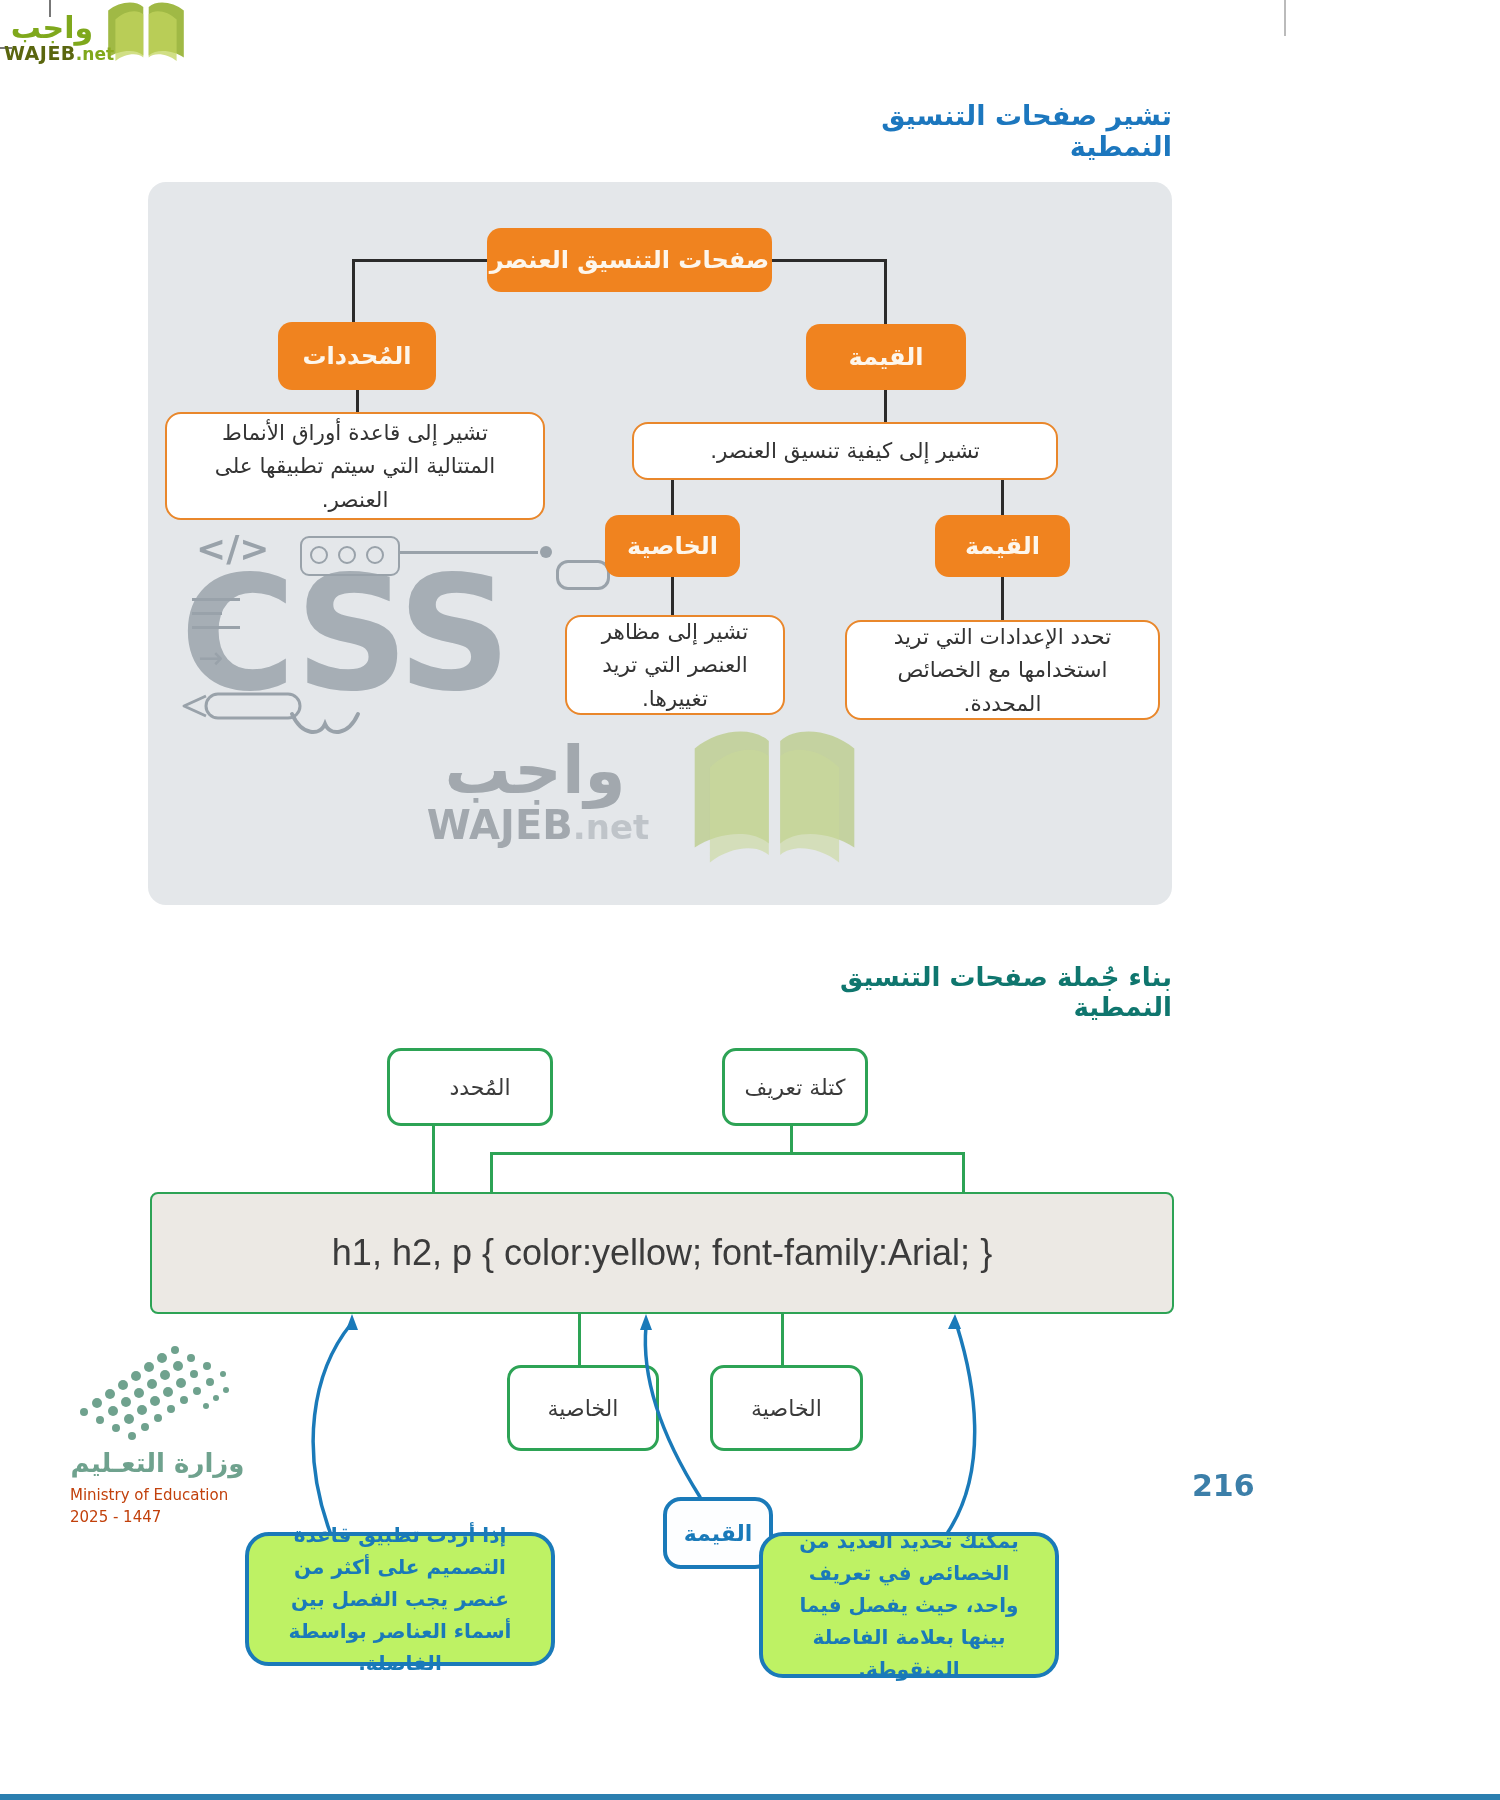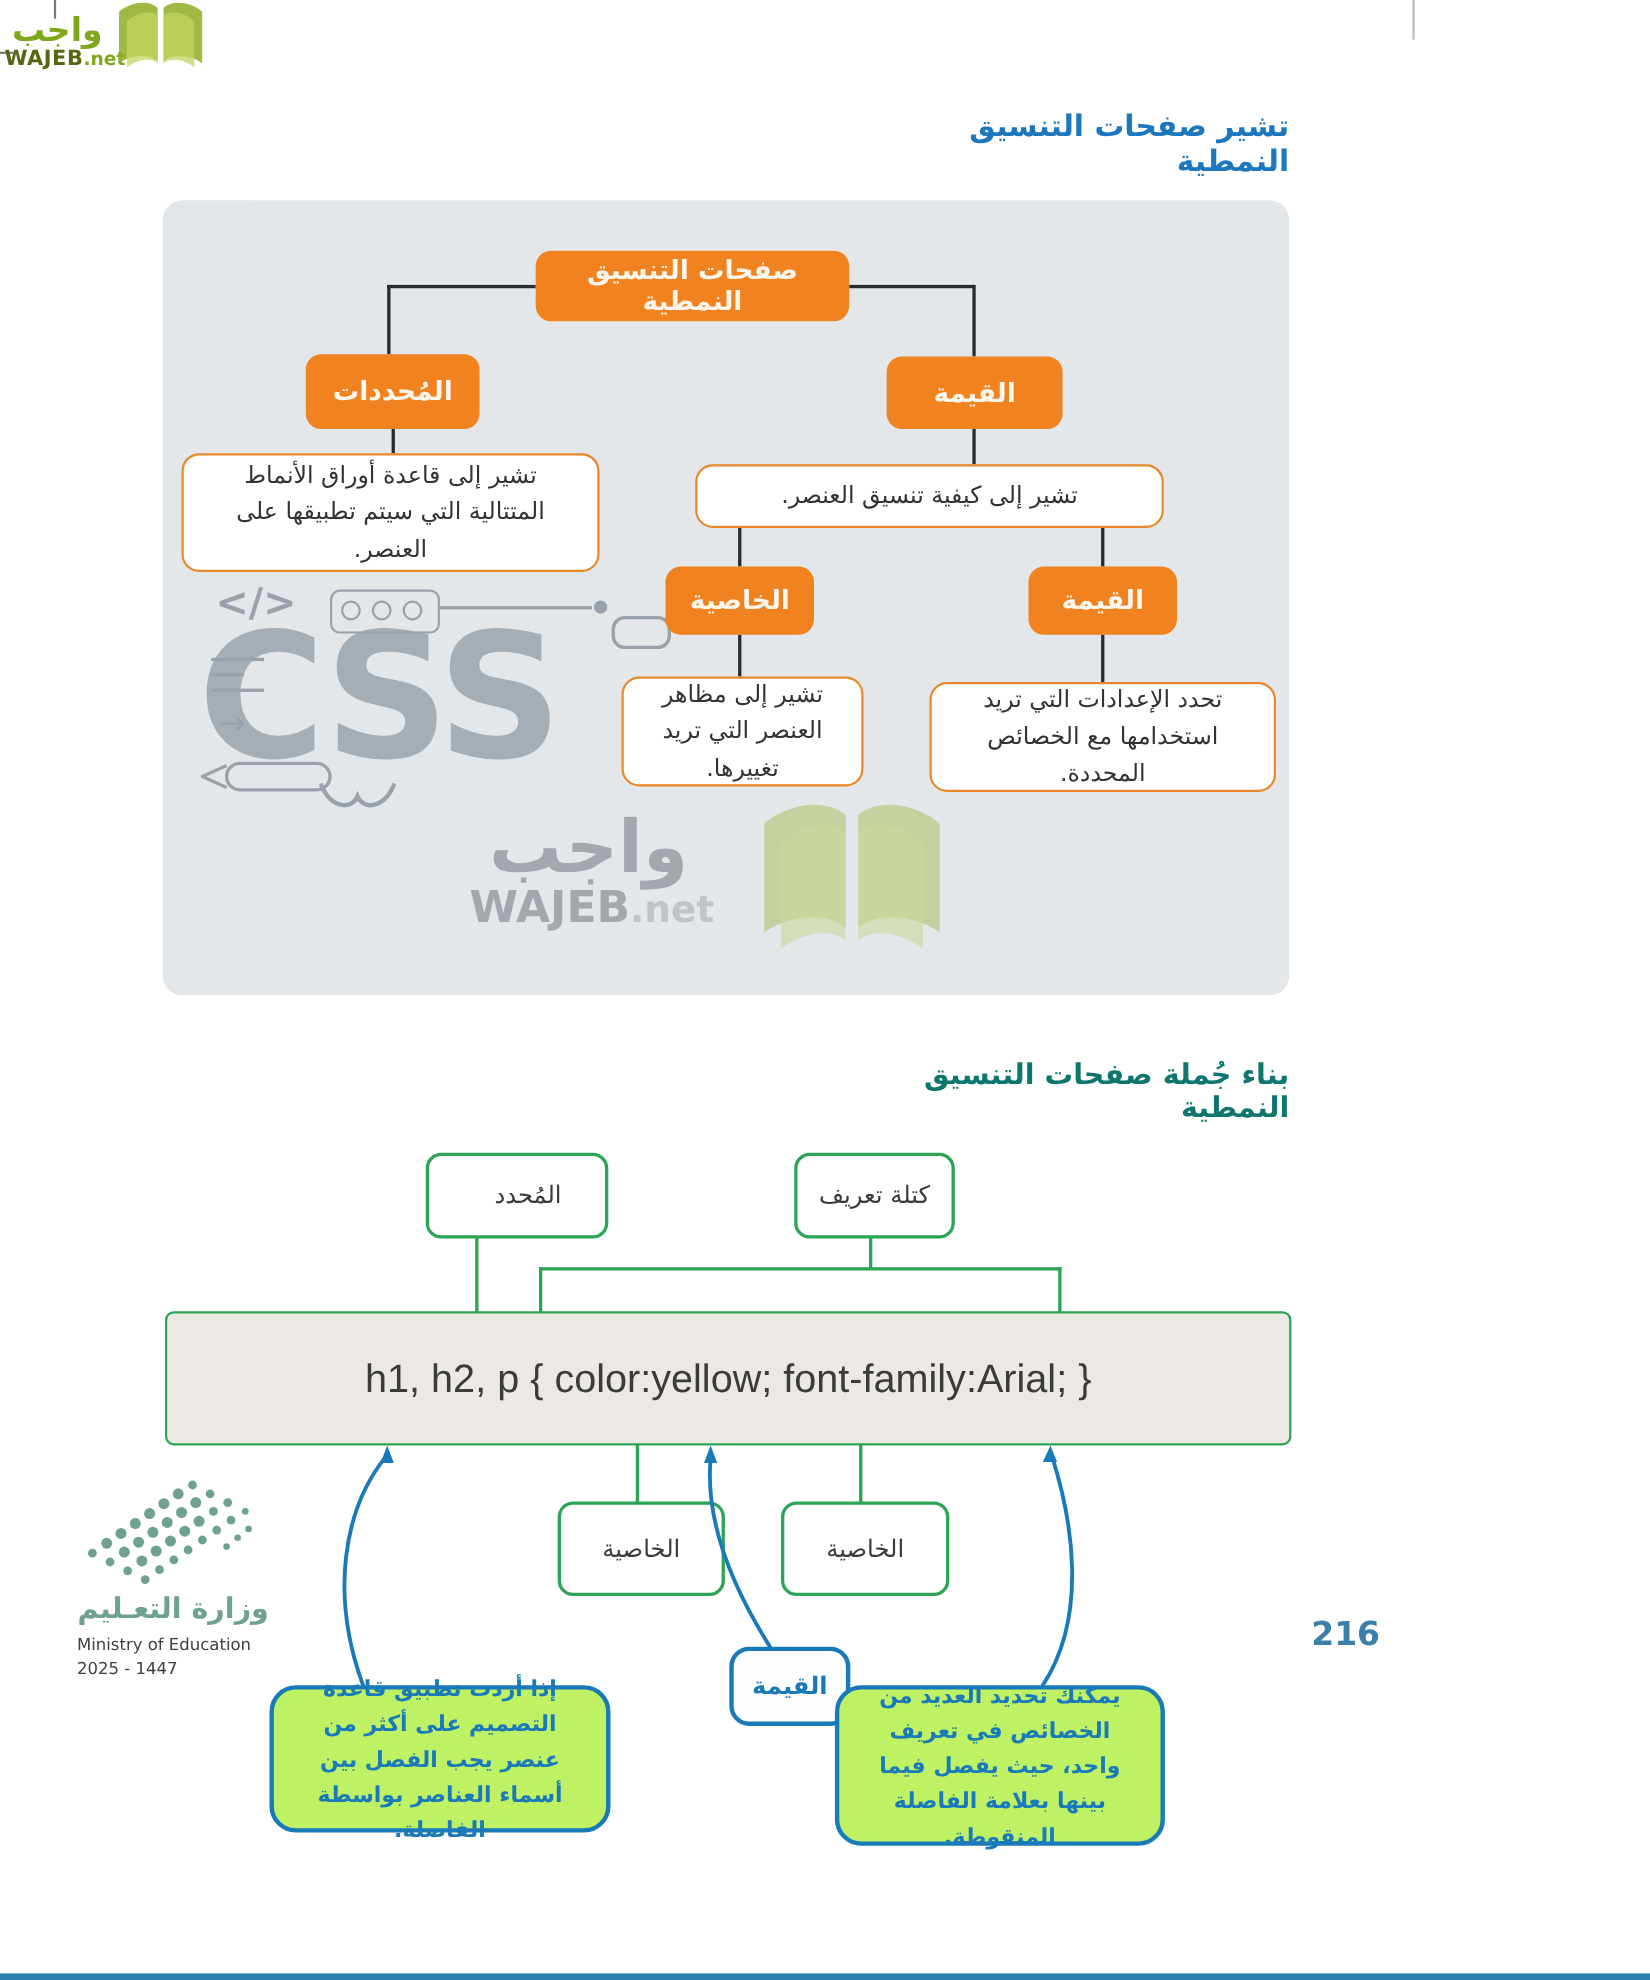--- a/index.html
+++ b/index.html
@@ -37,21 +37,21 @@
            display:flex;align-items:center;justify-content:center;z-index:3;}
   .code{font-family:"Liberation Sans","DejaVu Sans",sans-serif;font-size:36px;color:#3B3B3B;}
   .bluebox{background:#FDFEFF;border:4.5px solid #1A7AB9;border-radius:18px;color:#1A7AB9;
            font-size:22px;font-weight:bold;display:flex;align-items:center;justify-content:center;
            text-align:center;z-index:4;}
   .note{background:#bef264;border:4.5px solid #1A7AB9;border-radius:24px;color:#1A7AB9;
         font-size:20px;font-weight:bold;line-height:1.6;display:flex;align-items:center;
         justify-content:center;text-align:center;padding:10px 18px;box-sizing:border-box;z-index:4;}
   
   .ministry-ar{font-size:26px;font-weight:bold;color:#6FA28E;}
-  .ministry-en{font-size:15px;color:#404040;}
+  .ministry-en{font-size:15px;color:#c2410c;}
   .pagenum{font-size:30px;font-weight:bold;color:#3C7FA9;}
   .bottombar{background:#2B7FB0;}
   svg{display:block;}
 </style>
 </head>
 <body>
 
 <div id="page">
 
   <div class="abs cropmark" style="left:49px;top:0;width:2px;height:17px;"></div>
@@ -110,21 +110,21 @@
   <div class="abs kline" style="left:352px;top:259px;width:2.5px;height:63px;"></div>
   <div class="abs kline" style="left:772px;top:259px;width:114px;height:2.5px;"></div>
   <div class="abs kline" style="left:884px;top:259px;width:2.5px;height:65px;"></div>
   <div class="abs kline" style="left:356px;top:390px;width:2.5px;height:22px;"></div>
   <div class="abs kline" style="left:884px;top:390px;width:2.5px;height:32px;"></div>
   <div class="abs kline" style="left:671px;top:480px;width:2.5px;height:35px;"></div>
   <div class="abs kline" style="left:1001px;top:480px;width:2.5px;height:35px;"></div>
   <div class="abs kline" style="left:671px;top:577px;width:2.5px;height:38px;"></div>
   <div class="abs kline" style="left:1001px;top:577px;width:2.5px;height:43px;"></div>
 
-  <div class="abs obox rtl" style="left:487px;top:228px;width:285px;height:64px;">صفحات التنسيق النمطية</div>
+  <div class="abs obox rtl" style="left:487px;top:228px;width:285px;height:64px;">صفحات التنسيق العنصر</div>
   <div class="abs obox rtl" style="left:278px;top:322px;width:158px;height:68px;">المُحددات</div>
   <div class="abs obox rtl" style="left:806px;top:324px;width:160px;height:66px;">القيمة</div>
   <div class="abs obox rtl" style="left:605px;top:515px;width:135px;height:62px;">الخاصية</div>
   <div class="abs obox rtl" style="left:935px;top:515px;width:135px;height:62px;">القيمة</div>
 
   <div class="abs wbox rtl" style="left:165px;top:412px;width:380px;height:108px;">تشير إلى قاعدة أوراق الأنماط المتتالية التي سيتم تطبيقها على العنصر.</div>
   <div class="abs wbox rtl" style="left:632px;top:422px;width:426px;height:58px;">تشير إلى كيفية تنسيق العنصر.</div>
   <div class="abs wbox rtl" style="left:565px;top:615px;width:220px;height:100px;">تشير إلى مظاهر العنصر التي تريد تغييرها.</div>
   <div class="abs wbox rtl" style="left:845px;top:620px;width:315px;height:100px;">تحدد الإعدادات التي تريد استخدامها مع الخصائص المحددة.</div>
 

